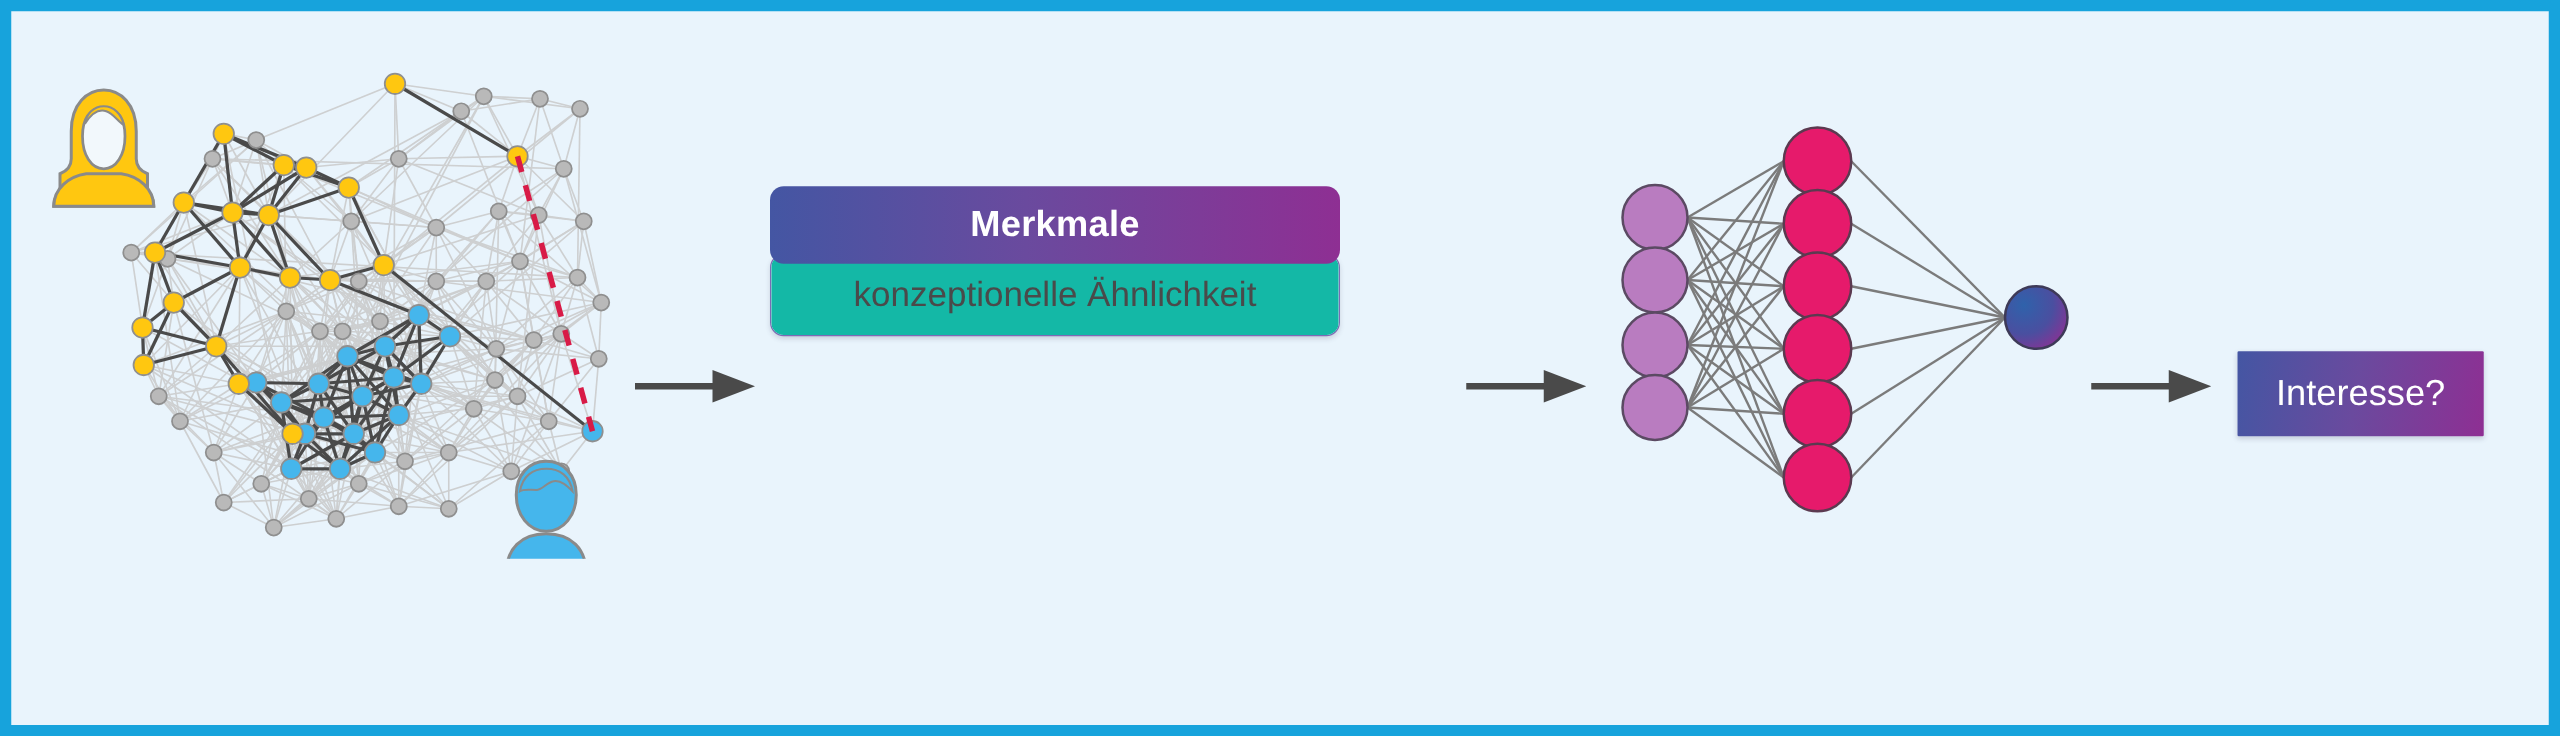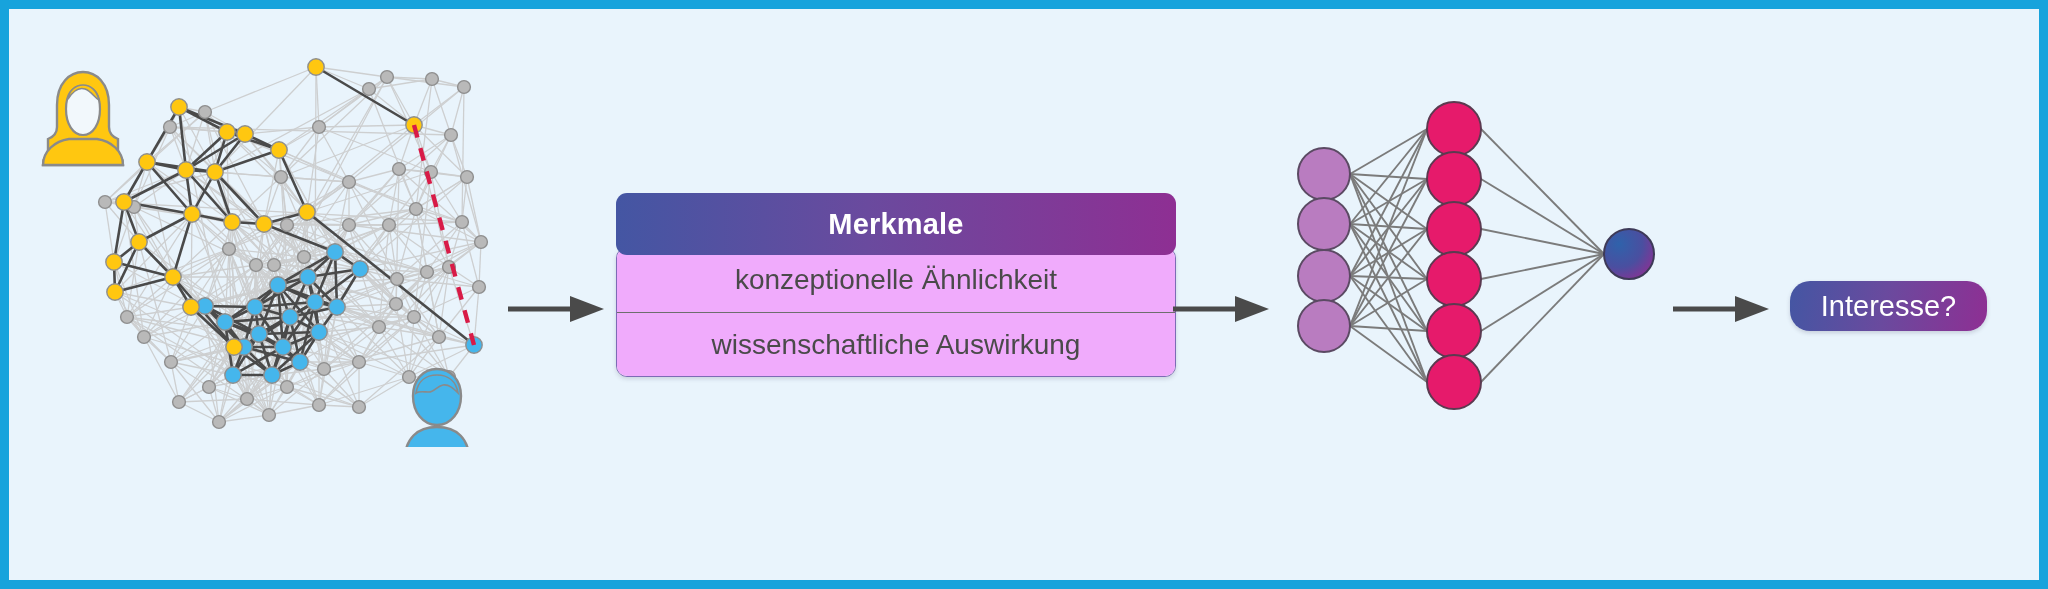--- a/index.html
+++ b/index.html
@@ -28,21 +28,21 @@
   #graph-svg   { width: 100%; height: 100%; display: block; }
 
   
   .arrow-svg { display: block; overflow: visible; }
   #arrow-1 { left: 497px;  top: 283px; width: 100px; height: 34px; }
   #arrow-2 { left: 1162px; top: 283px; width: 100px; height: 34px; }
   #arrow-3 { left: 1662px; top: 283px; width: 100px; height: 34px; }
 
   
   #features-panel {
-    left: 607px; top: 140px; width: 560px; margin-top: 44px;
+    left: 607px; top: 140px; width: 456px;
   }
   .features-header {
     height: 62px;
     border-radius: 11px;
     background: linear-gradient(90deg, #4456a3 0%, #6a4a9e 45%, #8e2f93 100%);
     display: flex; align-items: center; justify-content: center;
     color: #ffffff;
     font-size: 29px;
     font-weight: bold;
     letter-spacing: .2px;
@@ -55,33 +55,33 @@
     border: 1.6px solid #7d6bb5;
     border-radius: 11px;
     overflow: hidden;
     box-shadow: 0 2px 4px rgba(60,60,90,.18);
   }
   .feature-row {
     height: 64px;
     display: flex; align-items: center; justify-content: center;
     font-size: 28px;
     color: #4a4a4a;
-    background: #f0abfc;
+    background: #14b8a6;
   }
   .feature-row + .feature-row { border-top: 1.8px solid #6e6e6e; }
 
   
   #nn-panel { left: 1255px; top: 85px; width: 420px; height: 320px; }
   #nn-svg { width: 100%; height: 100%; display: block; }
 
   
   #interest-badge {
     left: 1781px; top: 272px;
-    width: 197px; height: 50px;
-    border-radius: 20px;
+    width: 197px; height: 68px;
+    border-radius: 1px;
     background: linear-gradient(100deg, #4456a3 0%, #6a4a9e 48%, #8e2f93 100%);
     display: flex; align-items: center; justify-content: center;
     color: #ffffff;
     font-size: 29px;
     font-weight: normal;
     box-shadow: 0 2px 4px rgba(60,60,90,.2);
   }
 </style>
 </head>
 <body>
@@ -1021,21 +1021,20 @@
     <svg class="arrow-svg" viewBox="0 0 100 34">
       <line x1="2" y1="17" x2="68" y2="17" stroke="#4a4a4a" stroke-width="5.2"></line>
       <polygon points="64,4 98,17 64,30" fill="#4a4a4a"></polygon>
     </svg>
   </div>
 
   <div class="panel" id="features-panel">
     <div class="features-header">Merkmale</div>
     <div class="features-body">
       <div class="feature-row">konzeptionelle Ähnlichkeit</div>
-      <div class="feature-row">wissenschaftliche Auswirkung</div>
     </div>
   </div>
 
   <div class="panel" id="arrow-2">
     <svg class="arrow-svg" viewBox="0 0 100 34">
       <line x1="2" y1="17" x2="68" y2="17" stroke="#4a4a4a" stroke-width="5.2"></line>
       <polygon points="64,4 98,17 64,30" fill="#4a4a4a"></polygon>
     </svg>
   </div>
 

